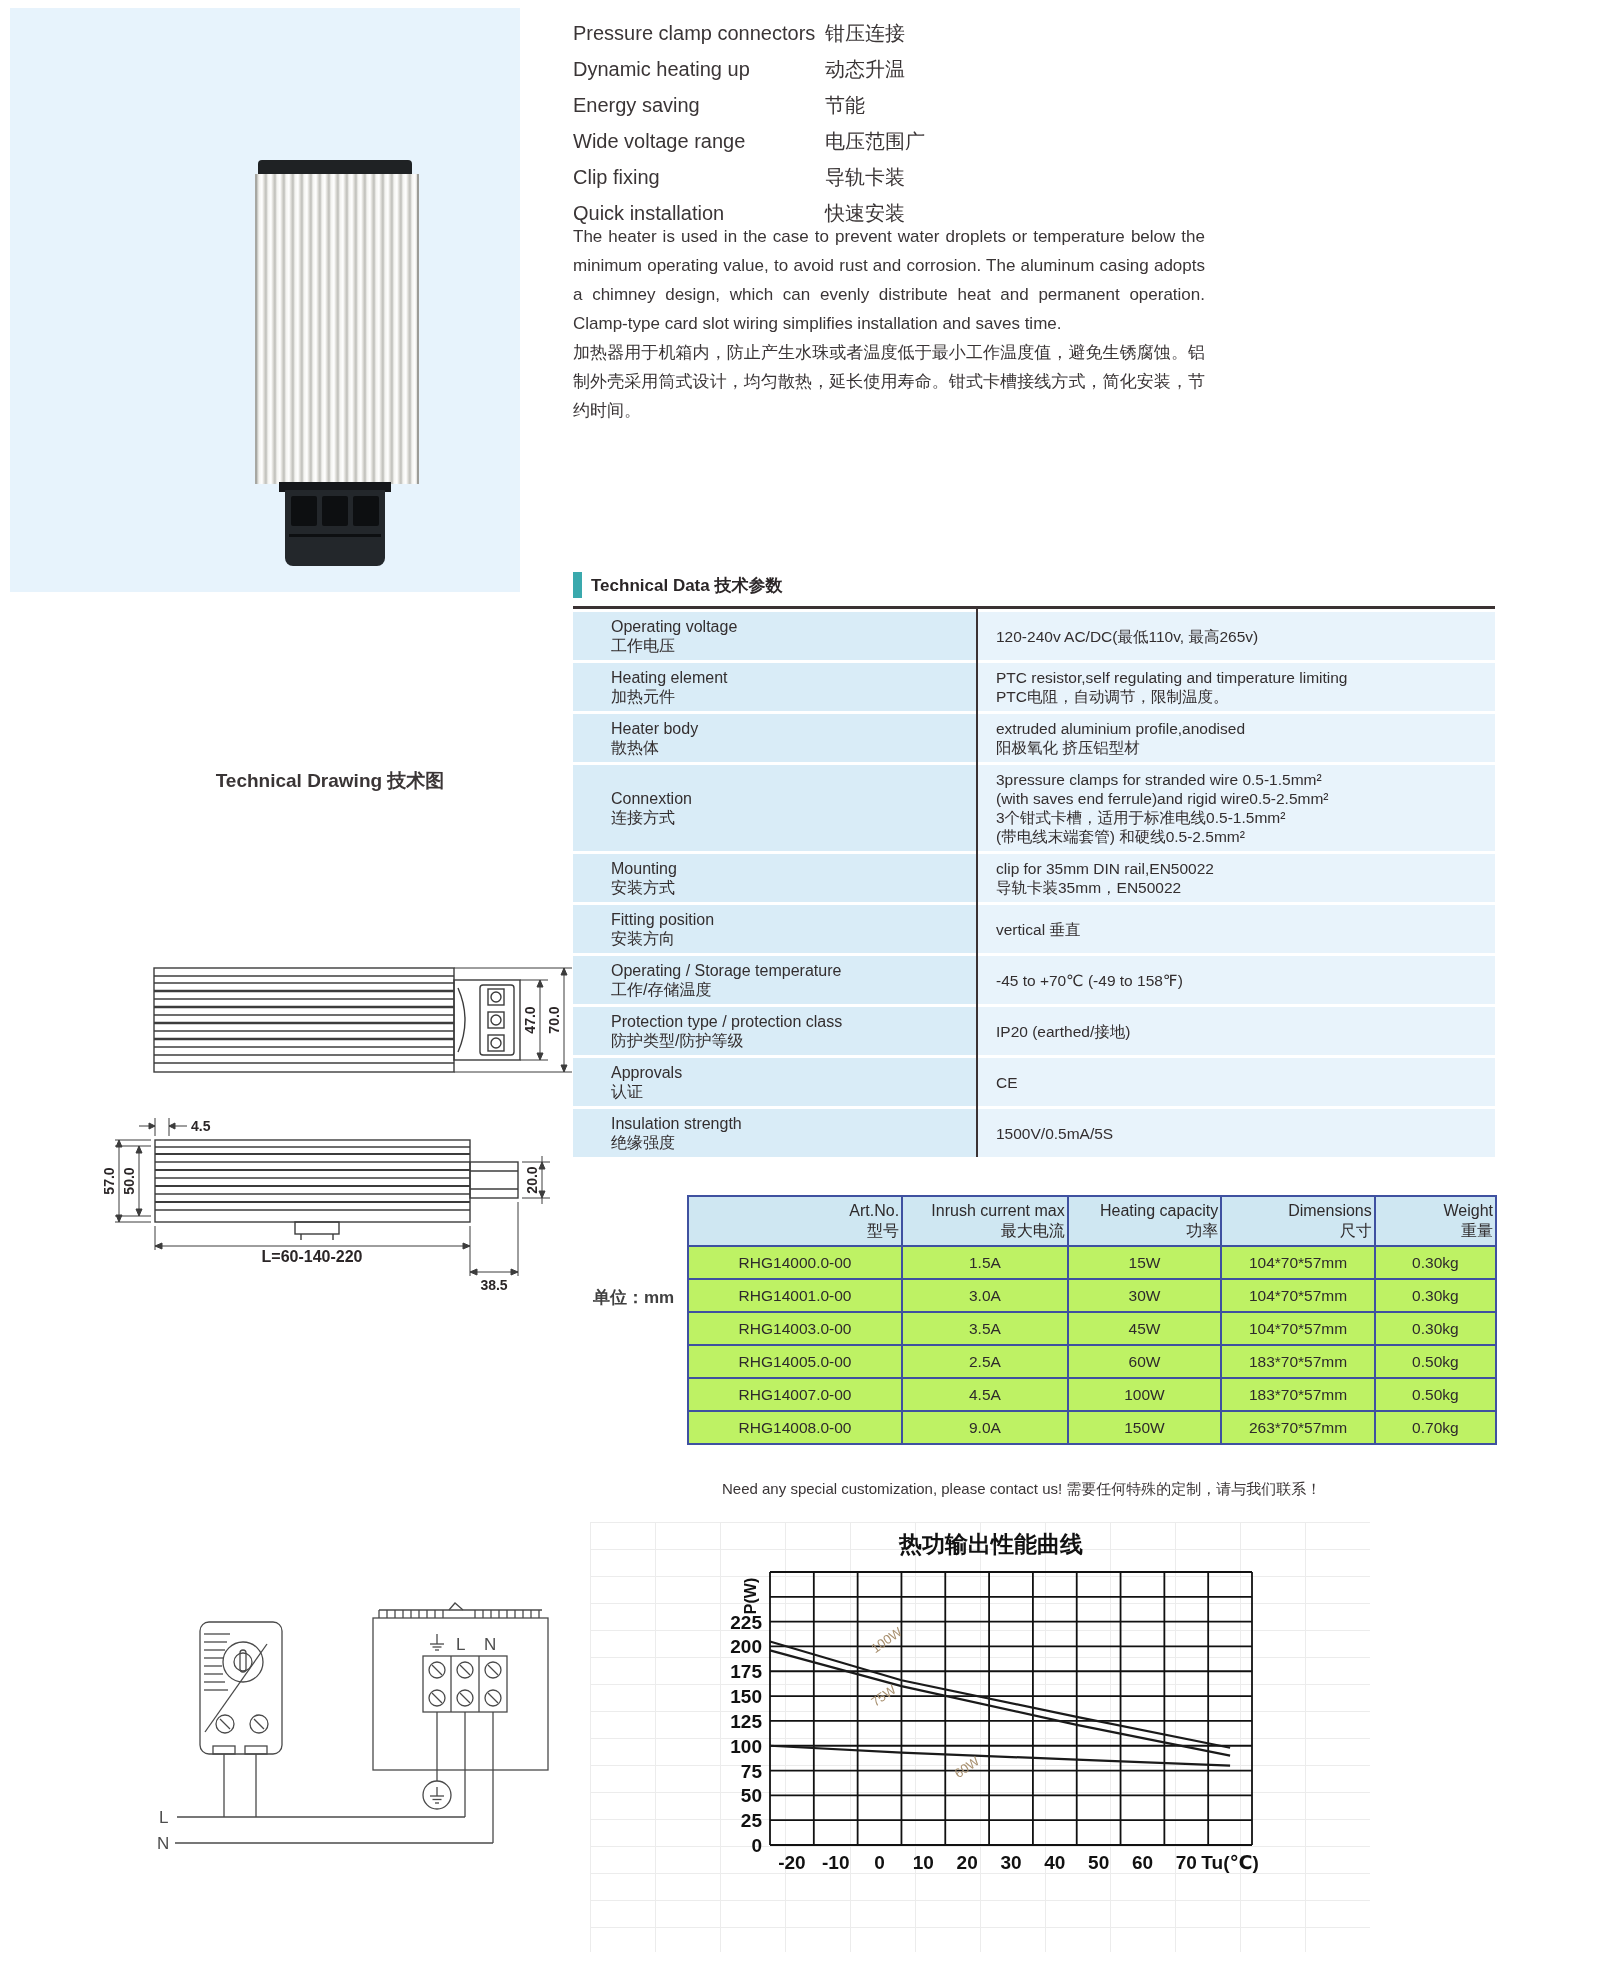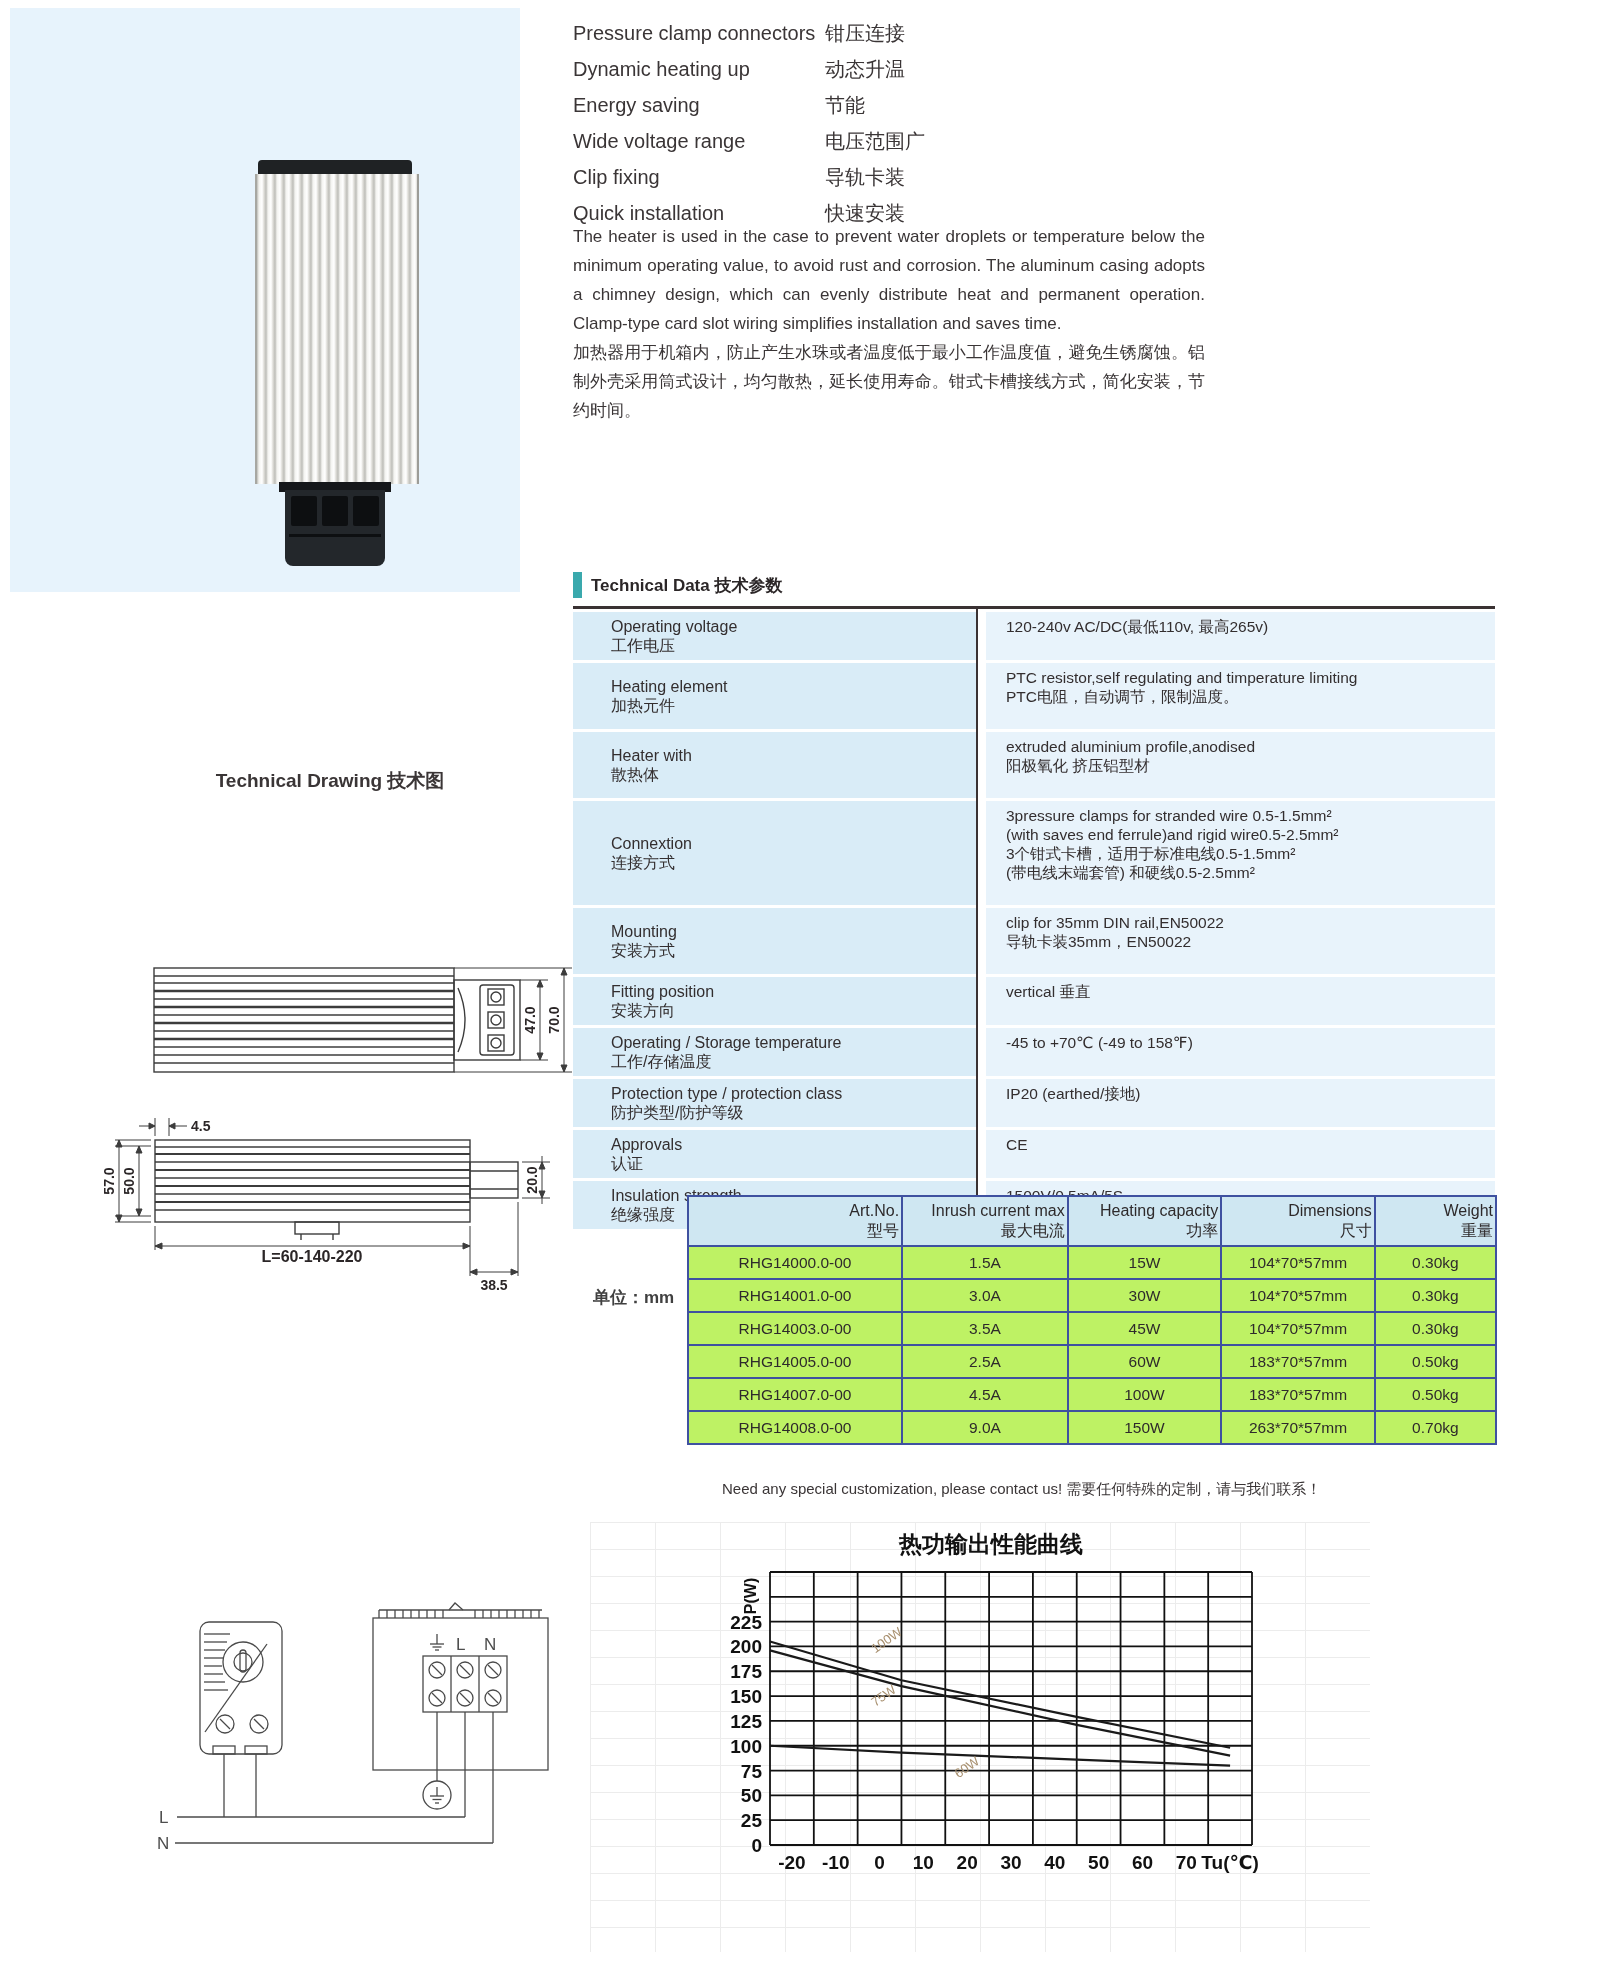--- a/index.html
+++ b/index.html
@@ -38,21 +38,21 @@
   .desc-cn{display:block;text-align:justify;}
 
   
   .tech-head{position:absolute;left:573px;top:572px;display:flex;align-items:center;}
   .teal-bar{width:9px;height:26px;background:#3aa9ad;margin-right:9px;}
   .tech-title{font-size:17px;font-weight:bold;color:#2b2627;}
   .tech-wrap{position:absolute;left:573px;top:606px;width:922px;border-top:3px solid #3a3233;}
   .tech-divider{position:absolute;left:403px;top:0;bottom:0;width:2px;background:#3a3233;}
   .t-row{display:flex;margin-top:3px;}
   .t-label{width:403px;background:#d9ecf7;display:flex;flex-direction:column;justify-content:center;padding:5px 8px 5px 14px;box-sizing:border-box;}
-  .t-val{flex:1;background:#e8f3fb;display:flex;flex-direction:column;padding:5px 8px 23px 20px;box-sizing:border-box;margin-left:10px;}
+  .t-val{flex:1;background:#e8f3fb;display:flex;flex-direction:column;justify-content:center;padding:5px 8px 5px 20px;box-sizing:border-box;}
   .l-en,.l-cn{display:block;font-size:16px;line-height:19px;color:#332e2f;margin-left:24px;}
   .vline{display:block;font-size:15.5px;line-height:19px;color:#332e2f;}
 
   
   .prod-table{position:absolute;left:687px;top:1195px;width:810px;border-collapse:collapse;}
   .prod-table th,.prod-table td{border:2px solid #3f51a0;text-align:center;color:#2e2a2b;}
   .prod-table th{background:#cfe7f2;font-weight:normal;font-size:16px;padding:4px 2px;}
   .prod-table td{background:#bef264;font-size:15.5px;height:29px;padding:1px 2px;}
   .h-en,.h-cn{display:block;line-height:20px;text-align:right;}
   .note{position:absolute;left:722px;top:1480px;font-size:15px;color:#3a3536;}
@@ -308,21 +308,21 @@
           <span class="l-en">Heating element</span>
           <span class="l-cn">加热元件</span>
         </div>
       <div class="t-val">
           <span class="vline">PTC resistor,self regulating and timperature limiting</span>
           <span class="vline">PTC电阻，自动调节，限制温度。</span>
         </div>
     </div>
     <div class="t-row">
       <div class="t-label">
-          <span class="l-en">Heater with</span>
+          <span class="l-en">Heater body</span>
           <span class="l-cn">散热体</span>
         </div>
       <div class="t-val">
           <span class="vline">extruded  aluminium  profile,anodised</span>
           <span class="vline">阳极氧化 挤压铝型材</span>
         </div>
     </div>
     <div class="t-row">
       <div class="t-label">
           <span class="l-en">Connextion</span>

